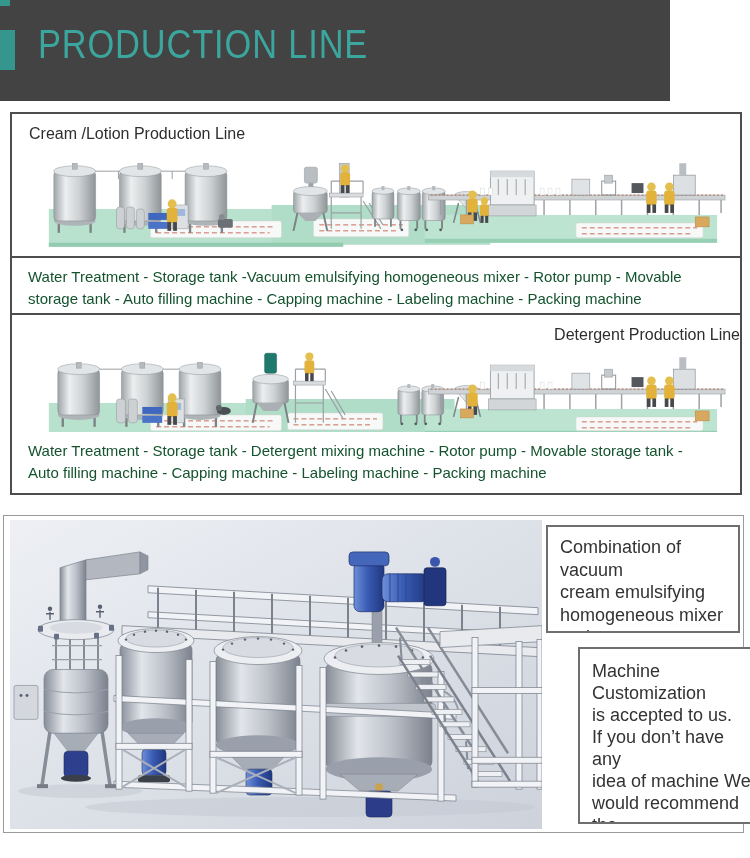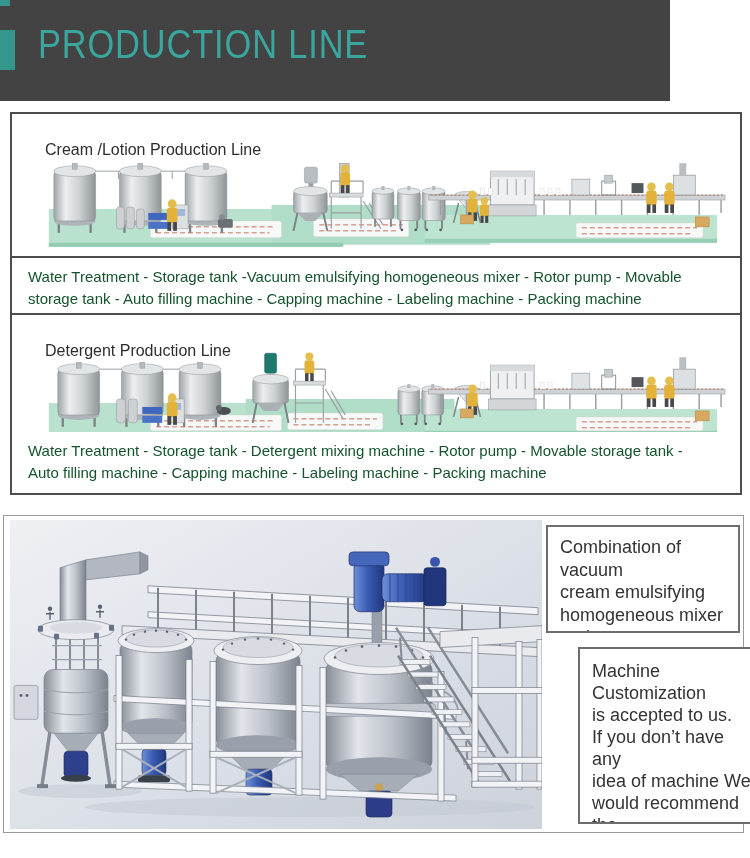--- a/index.html
+++ b/index.html
@@ -10,23 +10,23 @@
   .sq-top{position:absolute;left:0;top:0;width:10px;height:6px;background:#35968d;}
   .sq{position:absolute;left:0;top:30px;width:15px;height:40px;background:#35968d;}
   .hdr h1{position:absolute;left:38px;top:22px;margin:0;font-size:40px;font-weight:400;
           letter-spacing:1px;color:#3ba69d;transform:scaleX(.86);transform-origin:left top;
           white-space:nowrap;}
   
   .box{position:absolute;left:10px;width:732px;background:#fff;border:2px solid #4d4d4d;
        box-sizing:border-box;}
   .box1{top:112px;height:146px;}
   .box2{top:258px;height:57px;border-top:none;}
-  .box3{top:315px;height:135px;border-top:none;}
+  .box3{top:315px;height:135px;border-top:none;text-align:right;}
   .box4{top:432px;height:63px;border-top:none;}
-  .box h2{margin:16px;padding:11px 0 0 17px;font-size:16px;font-weight:400;color:#2e2e2e;}
+  .box h2{margin:0;padding:11px 0 0 17px;font-size:16px;font-weight:400;color:#2e2e2e;}
   .line-svg{position:absolute;left:11px;width:708px;}
   .box1 .line-svg{top:36px;height:106px;}
   .box3 .line-svg{top:36px;height:94px;}
   .desc{margin:0;padding:8px 16px 0;font-size:15px;line-height:22px;color:#14532d;
         white-space:pre-line;}
   
   .bottom{position:absolute;left:3px;top:515px;width:741px;height:318px;background:#fff;
           border:1px solid #9a9a9a;box-sizing:border-box;}
   .cad{position:absolute;left:6px;top:4px;width:532px;height:309px;}
   .note{position:absolute;left:542px;width:194px;border:2px solid #6e6e6e;background:#fff;

